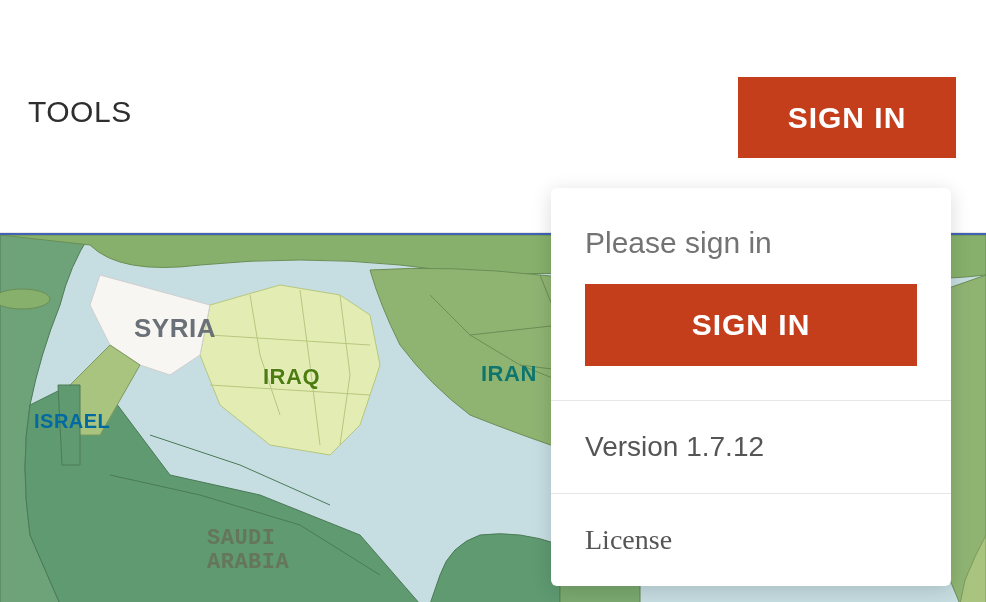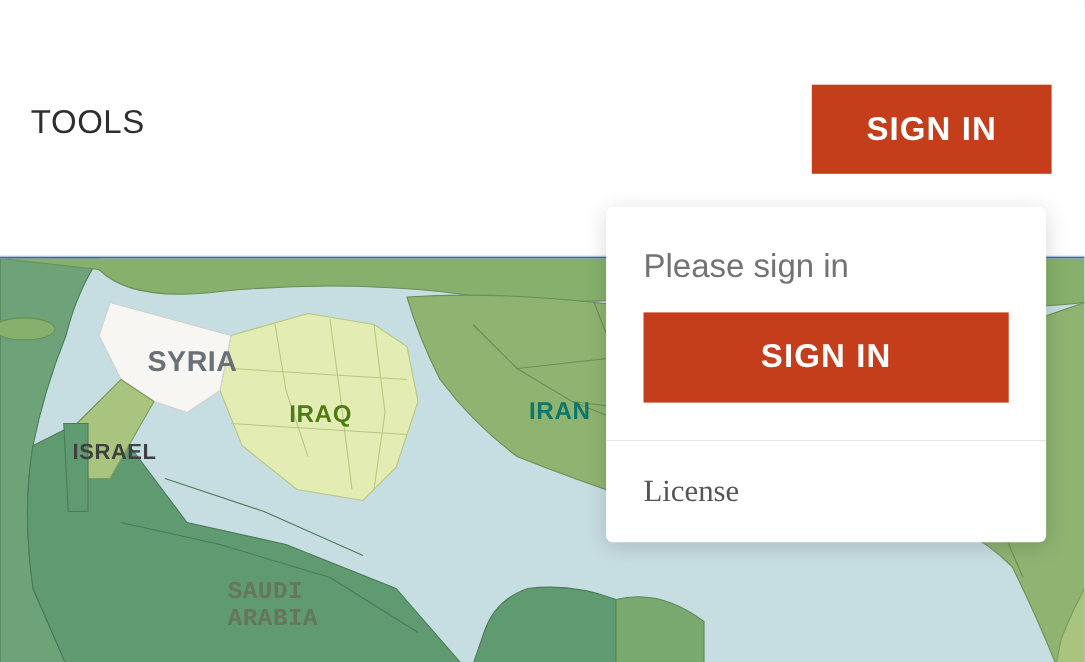--- a/index.html
+++ b/index.html
@@ -70,21 +70,21 @@
   .map-label {
     position: absolute;
     font-weight: 700;
     color: #555;
     letter-spacing: 0.5px;
     pointer-events: none;
   }
   .label-syria   { top: 78px;  left: 134px; font-size: 26px; color: #6a7077; }
   .label-iraq    { top: 108px; left: 263px; font-size: 22px; color: #4d7c0f; text-shadow: 0 0 2px rgba(255,255,255,0.5); margin-top: 21px; }
   .label-iran    { top: 126px; left: 481px; font-size: 22px; color: #0f766e; }
-  .label-israel  { top: 165px; left: 34px;  font-size: 20px; color: #404040; margin-left: 32px; }
+  .label-israel  { top: 175px; left: 34px;  font-size: 20px; color: #0369a1; }
   .label-saudi   { top: 292px; left: 207px; font-size: 22px; color: #657659; line-height: 1.1; font-family: Liberation Mono, monospace; }
   .label-uae     { top: 315px; left: 438px; font-size: 22px; color: #333; text-shadow: -1px 0 #fff, 1px 0 #fff, 0 -1px #fff, 0 1px #fff; line-height: 1.05; }
   .dropdown {
     position: absolute;
     top: 188px;
     right: 35px;
     width: 400px;
     background: #fff;
     border-radius: 6px;
     box-shadow: 0 4px 20px rgba(0,0,0,0.15);
@@ -194,17 +194,20 @@
     <div class="map-label label-israel">ISRAEL</div>
     <div class="map-label label-saudi">SAUDI<br>ARABIA</div>
   </div>
 
   <div class="dropdown">
     <div class="dropdown-section top">
       <div class="dropdown-prompt">Please sign in</div>
       <button class="dropdown-signin-btn">SIGN IN</button>
     </div>
     <div class="dropdown-section">
+      <div class="dropdown-text">Version 1.7.12</div>
+    </div>
+    <div class="dropdown-section">
       <div class="dropdown-text">License</div>
     </div>
   </div>
 
 </div>
 
 </body></html>

